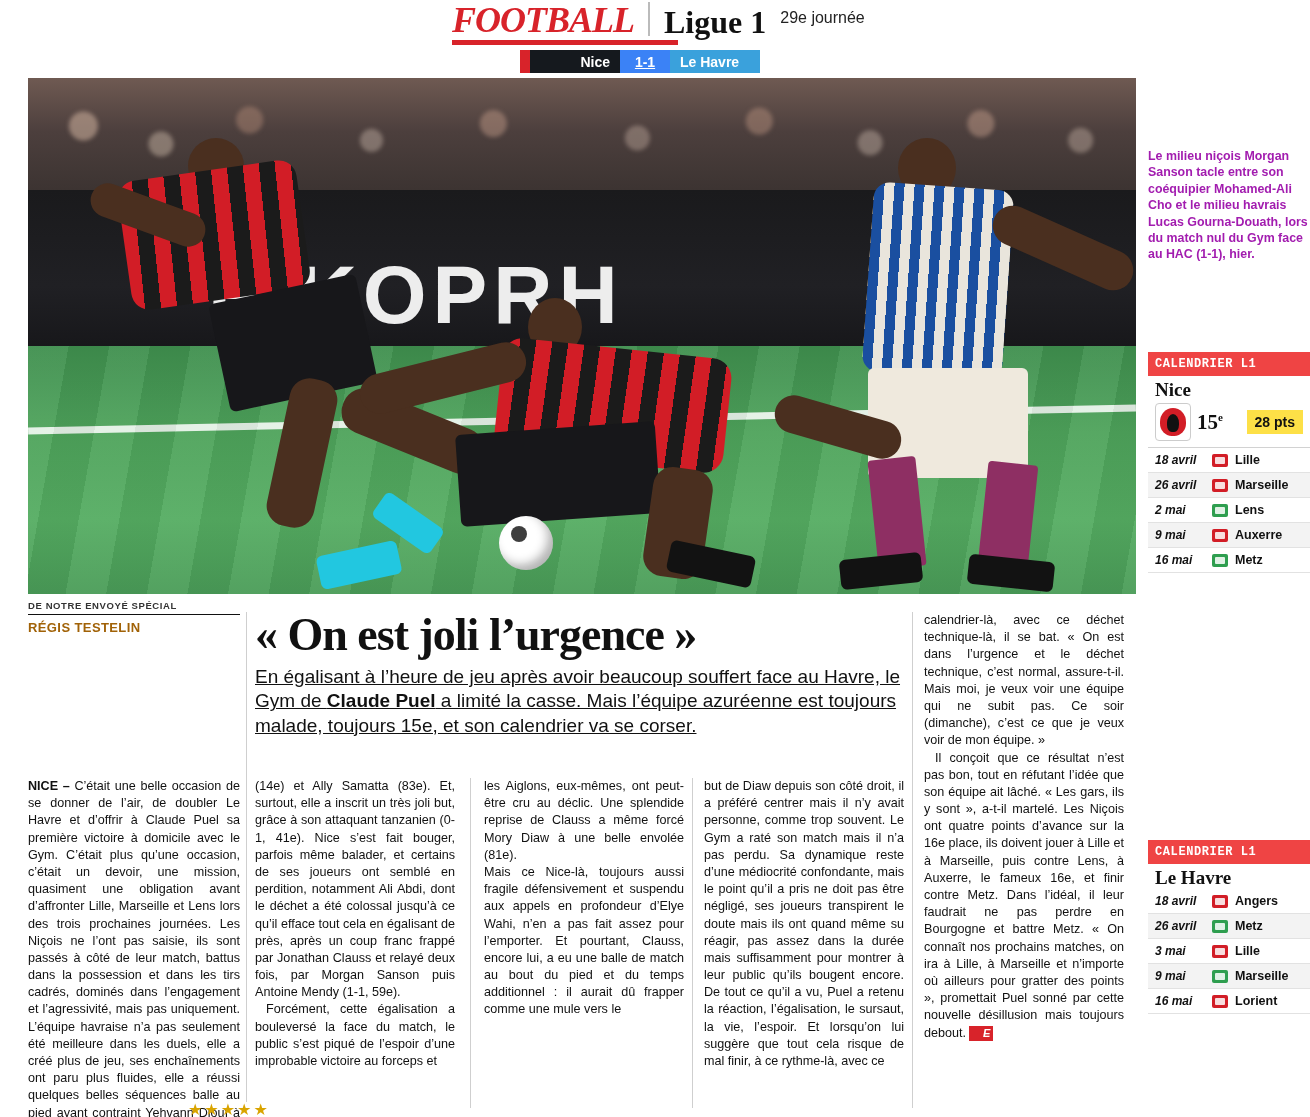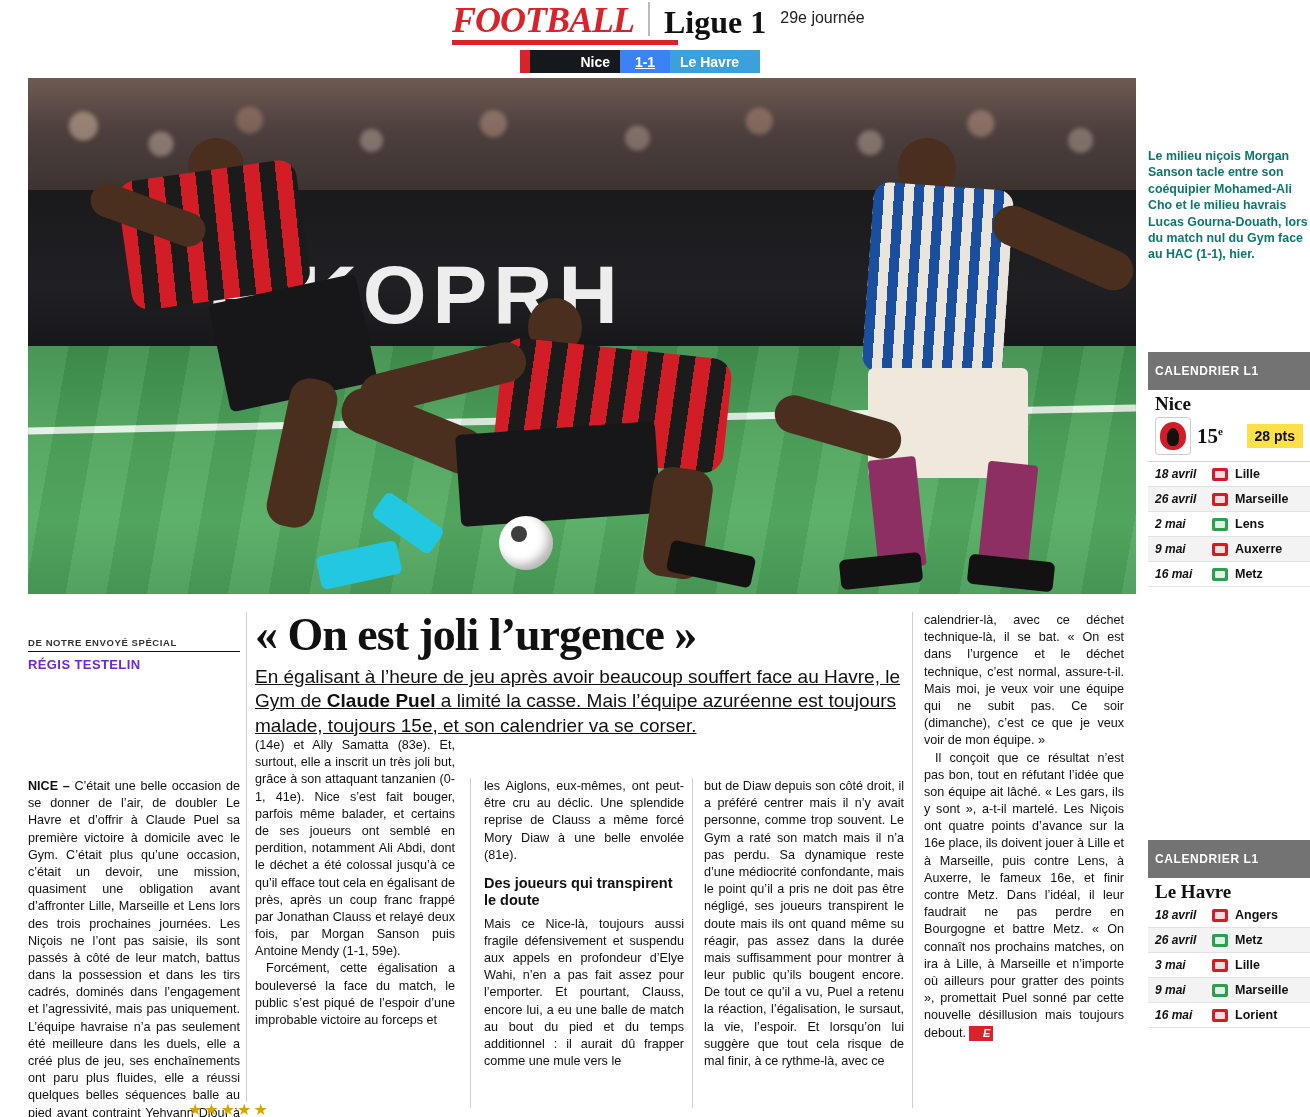--- a/index.html
+++ b/index.html
@@ -120,27 +120,27 @@
     box-shadow:inset -6px -6px 10px rgba(0,0,0,.25);
   }
   .ball:after{
     content:"";position:absolute;left:12px;top:10px;width:16px;height:16px;border-radius:50%;
     background:#1c1c1c;opacity:.85;
   }
   
   .caption{
     position:absolute;left:1148px;top:148px;width:160px;
     font-family:"Liberation Sans", sans-serif;
-    font-weight:bold;font-size:12.4px;line-height:1.32;color:#0f766e;
+    font-weight:bold;font-size:12.4px;line-height:1.32;color:#a21caf;
   }
   
   .calbox{position:absolute;width:162px;}
   .cal-head{
-    background:#737373;color:#fff;font-weight:bold;font-size:12px;
-    letter-spacing:.6px;padding:12px 7px;
+    background:#ef4444;color:#fff;font-weight:bold;font-size:12px;
+    letter-spacing:.6px;padding:5px 7px;font-family:Liberation Mono, monospace;
   }
   .cal-team{
     font-family:"Liberation Serif", serif;font-weight:bold;font-size:19px;
     padding:3px 7px 0 7px;color:#111;
   }
   .cal-rank{
     display:flex;align-items:center;gap:6px;padding:2px 7px 6px 7px;
     border-bottom:1px solid #d2d2d2;
   }
   .crest{
@@ -173,28 +173,28 @@
   }
   .badge.away{background:#d21d26;}
   .badge.home{background:#2e9e4f;}
   .badge:after{
     content:"";position:absolute;left:3px;top:3px;width:10px;height:7px;
     background:rgba(255,255,255,.85);border-radius:1px;
   }
   .cal-opp{font-weight:bold;font-size:12.5px;color:#111;}
   
   .byline{
-    position:absolute;left:28px;top:637px;width:212px;
+    position:absolute;left:28px;top:600px;width:212px;
   }
   .byline .b1{
     font-size:9.5px;font-weight:bold;letter-spacing:.6px;color:#333;
     border-bottom:1px solid #111;padding-bottom:3px;display:block;
   }
   .byline .b2{
-    font-weight:bold;font-size:13px;letter-spacing:.4px;color:#6d28d9;margin-top:5px;display:block;
+    font-weight:bold;font-size:13px;letter-spacing:.4px;color:#a16207;margin-top:5px;display:block;
   }
   .headline{
     position:absolute;left:255px;top:612px;width:660px;
     font-family:"Liberation Serif", serif;font-weight:bold;font-size:46px;
     letter-spacing:-1px;color:#111;line-height:1;
   }
   .chapeau{
     position:absolute;left:255px;top:665px;width:660px;
     font-family:"Liberation Sans", sans-serif;font-size:19px;line-height:1.28;
     color:#111;font-weight:500;text-decoration:underline;
@@ -369,28 +369,27 @@
 <div class="headline">« On est joli l’urgence »</div>
 
 <div class="chapeau">
   <span>En égalisant à l’heure de jeu après avoir beaucoup souffert face au Havre, le Gym de </span><b>Claude Puel</b><span> a limité la casse. Mais l’équipe azuréenne est toujours malade, toujours 15e, et son calendrier va se corser.</span>
 </div>
 
 <div class="col" style="left:28px;top:778px;width:212px;">
   <p class="first"><span class="lead">NICE – </span><span>C’était une belle occasion de se donner de l’air, de doubler Le Havre et d’offrir à Claude Puel sa première victoire à domicile avec le Gym. C’était plus qu’une occasion, c’était un devoir, une mission, quasiment une obligation avant d’affronter Lille, Marseille et Lens lors des trois prochaines journées. Les Niçois ne l’ont pas saisie, ils sont passés à côté de leur match, battus dans la possession et dans les tirs cadrés, dominés dans l’engagement et l’agressivité, mais pas uniquement. L’équipe havraise n’a pas seulement été meilleure dans les duels, elle a créé plus de jeu, ses enchaînements ont paru plus fluides, elle a réussi quelques belles séquences balle au pied ayant contraint Yehvann Diouf à des arrêts décisifs face à Fodé Doucouré</span></p>
 </div>
 
-<div class="col" style="left:255px;top:737px;width:200px;">
+<div class="col" style="left:255px;top:778px;width:200px;">
   <p class="first">(14e) et Ally Samatta (83e). Et, surtout, elle a inscrit un très joli but, grâce à son attaquant tanzanien (0-1, 41e). Nice s’est fait bouger, parfois même balader, et certains de ses joueurs ont semblé en perdition, notamment Ali Abdi, dont le déchet a été colossal jusqu’à ce qu’il efface tout cela en égalisant de près, après un coup franc frappé par Jonathan Clauss et relayé deux fois, par Morgan Sanson puis Antoine Mendy (1-1, 59e).</p>
   <p>Forcément, cette égalisation a bouleversé la face du match, le public s’est piqué de l’espoir d’une improbable victoire au forceps et</p>
 </div>
 
 <div class="col" style="left:484px;top:778px;width:200px;">
   <p class="first">les Aiglons, eux-mêmes, ont peut-être cru au déclic. Une splendide reprise de Clauss a même forcé Mory Diaw à une belle envolée (81e).</p>
-  <div class="subhead">Des joueurs qui transpirent le doute</div>
   <p class="first">Mais ce Nice-là, toujours aussi fragile défensivement et suspendu aux appels en profondeur d’Elye Wahi, n’en a pas fait assez pour l’emporter. Et pourtant, Clauss, encore lui, a eu une balle de match au bout du pied et du temps additionnel : il aurait dû frapper comme une mule vers le</p>
 </div>
 
 <div class="col" style="left:704px;top:778px;width:200px;">
   <p class="first">but de Diaw depuis son côté droit, il a préféré centrer mais il n’y avait personne, comme trop souvent. Le Gym a raté son match mais il n’a pas perdu. Sa dynamique reste d’une médiocrité confondante, mais le point qu’il a pris ne doit pas être négligé, ses joueurs transpirent le doute mais ils ont quand même su réagir, pas assez dans la durée mais suffisamment pour montrer à leur public qu’ils bougent encore. De tout ce qu’il a vu, Puel a retenu la réaction, l’égalisation, le sursaut, la vie, l’espoir. Et lorsqu’on lui suggère que tout cela risque de mal finir, à ce rythme-là, avec ce</p>
 </div>
 
 <div class="col" style="left:924px;top:612px;width:200px;">
   <p class="first">calendrier-là, avec ce déchet technique-là, il se bat. « On est dans l’urgence et le déchet technique, c’est normal, assure-t-il. Mais moi, je veux voir une équipe qui ne subit pas. Ce soir (dimanche), c’est ce que je veux voir de mon équipe. »</p>
   <p><span>Il conçoit que ce résultat n’est pas bon, tout en réfutant l’idée que son équipe ait lâché. « Les gars, ils y sont », a-t-il martelé. Les Niçois ont quatre points d’avance sur la 16e place, ils doivent jouer à Lille et à Marseille, puis contre Lens, à Auxerre, le fameux 16e, et finir contre Metz. Dans l’idéal, il leur faudrait ne pas perdre en Bourgogne et battre Metz. « On connaît nos prochains matches, on ira à Lille, à Marseille et n’importe où ailleurs pour gratter des points », promettait Puel sonné par cette nouvelle désillusion mais toujours debout.</span><span class="endmark">E</span></p>

